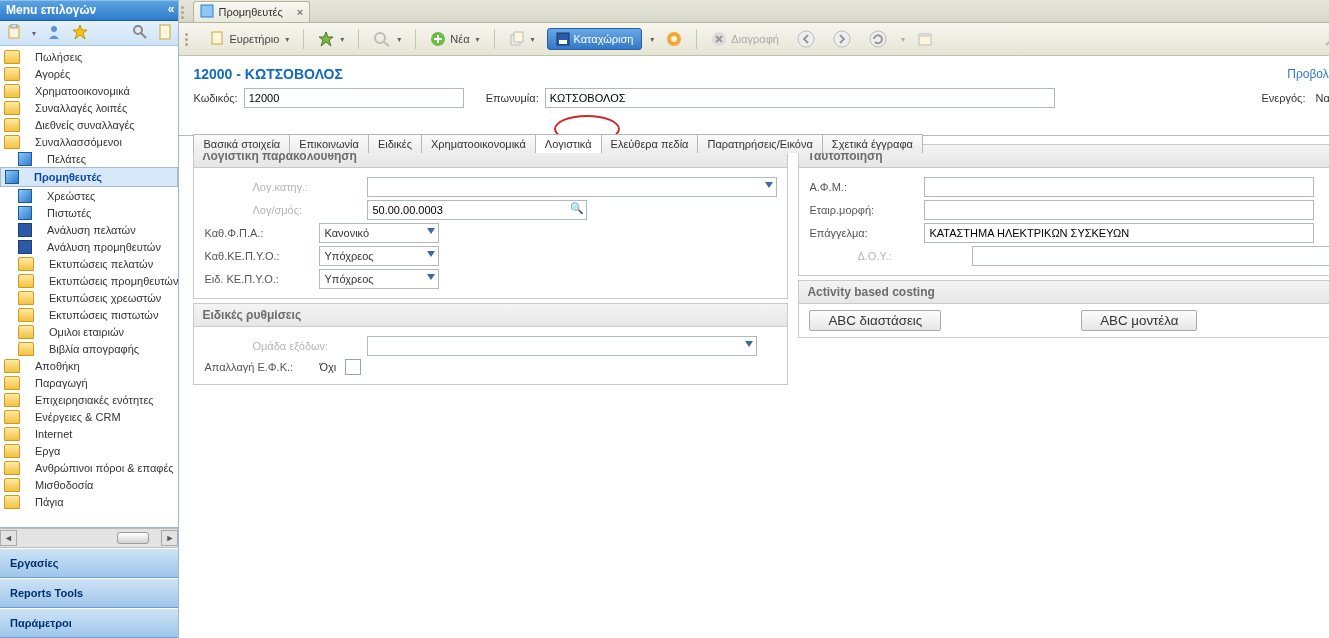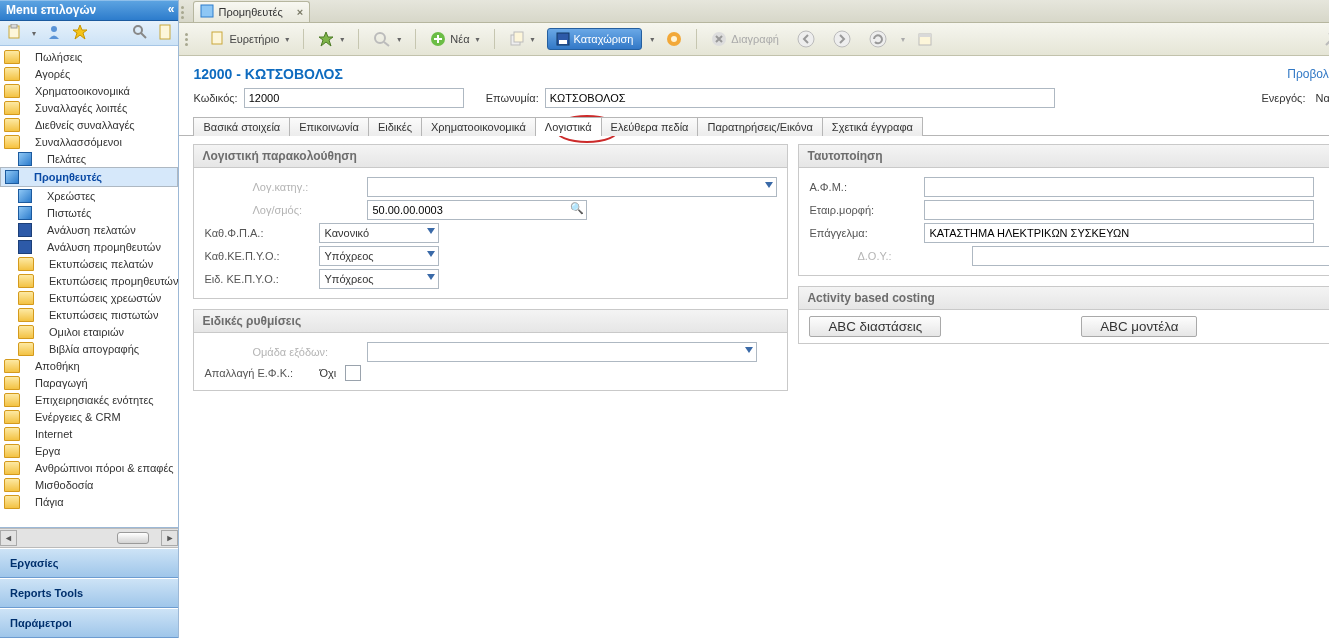--- a/index.html
+++ b/index.html
@@ -43,26 +43,26 @@
 .content{flex:1;background:#fff;overflow:auto;position:relative;}
 .hdr{padding:10px 14px 4px 14px;display:flex;align-items:center;}
 .hdr .title{color:#0e6bbf;font-size:14px;font-weight:bold;}
 .hdr .view{margin-left:auto;color:#3178c5;font-size:12px;}
 .row-fields{display:flex;align-items:center;padding:2px 14px 8px 14px;gap:6px;}
 .lblf{color:#333;}
 .inp{border:1px solid #aeb8c2;height:18px;padding:0 4px;font-family:inherit;font-size:11px;}
 .chk{width:14px;height:14px;border:1px solid #d28a1a;background:linear-gradient(#fff0cc,#fcd77d);display:inline-flex;align-items:center;justify-content:center;}
 .chk::after{content:"✓";color:#b36200;font-size:10px;font-weight:bold;}
 .tabsbar{display:flex;padding:0 14px;border-bottom:1px solid #b6b6b6;gap:0;position:relative;}
-.dtab{border:1px solid #b6b6b6;border-bottom:none;background:linear-gradient(#fbfbfb,#ececec);padding:3px 9px;font-size:11px;color:#333;position:relative;top:1px;cursor:pointer;}
+.dtab{border:1px solid #b6b6b6;border-bottom:none;background:linear-gradient(#fbfbfb,#ececec);padding:3px 9px;font-size:11px;color:#333;position:relative;top:18px;cursor:pointer;}
 .dtab+.dtab{border-left:none;}
 .dtab.active{background:#fff;font-weight:normal;z-index:2;}
 .circle{position:absolute;border:2px solid #cc2a2a;border-radius:50%;width:62px;height:24px;pointer-events:none;}
 .panels{display:flex;gap:10px;padding:8px 14px;}
-.pcol{flex:1;display:flex;flex-direction:column;gap:10px;}
+.pcol{flex:1;display:flex;flex-direction:column;gap:4px;}
 .panel{border:1px solid #c9c9c9;}
 .panel-h{background:linear-gradient(#f4f4f4,#e6e6e6);border-bottom:1px solid #c9c9c9;padding:4px 8px;font-weight:bold;color:#6d6d6d;font-size:12px;}
 .panel-b{padding:6px 10px;}
 .frow{display:flex;align-items:center;margin:3px 0;}
 .frow .fl{width:115px;color:#555;}
 .frow .fl.dim{color:#b4b4b4;margin-left:48px;}
 .sel{border:1px solid #aeb8c2;height:18px;background:#fff;display:flex;align-items:center;padding:0 4px;position:relative;}
 .sel .ar-d{position:absolute;right:3px;top:4px;width:0;height:0;border-left:4px solid transparent;border-right:4px solid transparent;border-top:6px solid #3a6aa8;}
 .look{position:relative;}
 .look .mag{position:absolute;right:3px;top:2px;color:#777;font-size:11px;}

